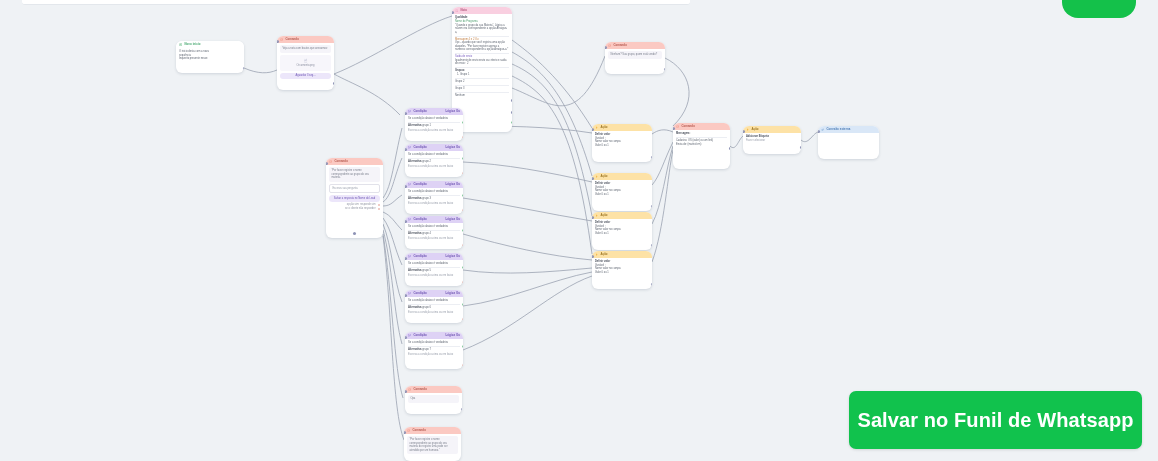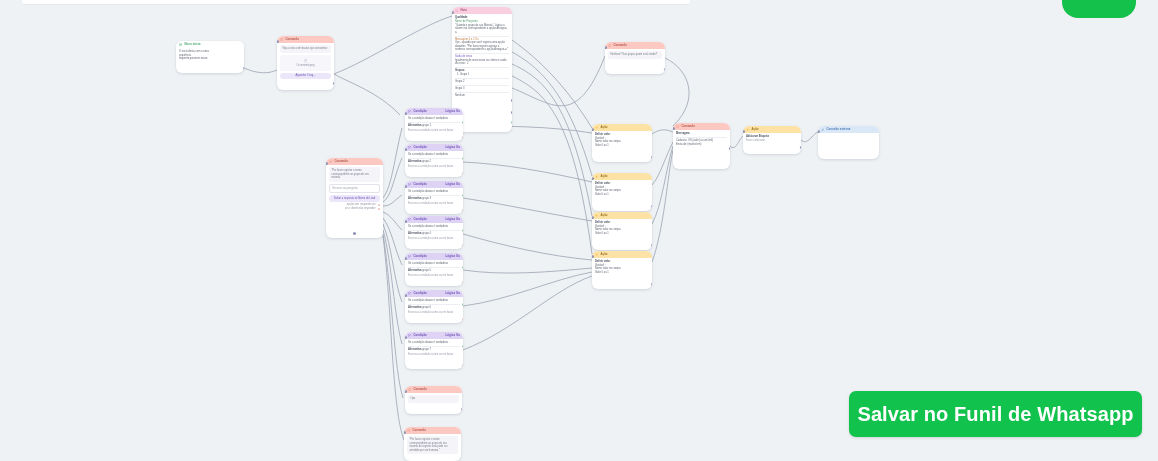--- a/index.html
+++ b/index.html
@@ -18,21 +18,21 @@
     background:#ffffff; border-bottom:1px solid #e3e7ec;
     border-bottom-left-radius:3px; border-bottom-right-radius:3px;
   }
 
   .fab {
     position:absolute; right:22px; top:-38px; width:74px; height:56px;
     background:#14c14a; border-radius:16px;
   }
 
   .save-btn {
-    position:absolute; left:849px; top:391px; width:293px; height:46px;
+    position:absolute; left:849px; top:391px; width:293px; height:58px;
     background:#11c24d; color:#fff; border:none; border-radius:7px;
     font-size:20px; font-weight:bold; letter-spacing:.1px; cursor:pointer;
     display:flex; align-items:center; justify-content:center;
     font-family:"Liberation Sans", sans-serif;
     box-shadow:0 1px 3px rgba(0,0,0,.12);
   }
 
   
   .node {
     position:absolute; background:#ffffff; border-radius:6px;

